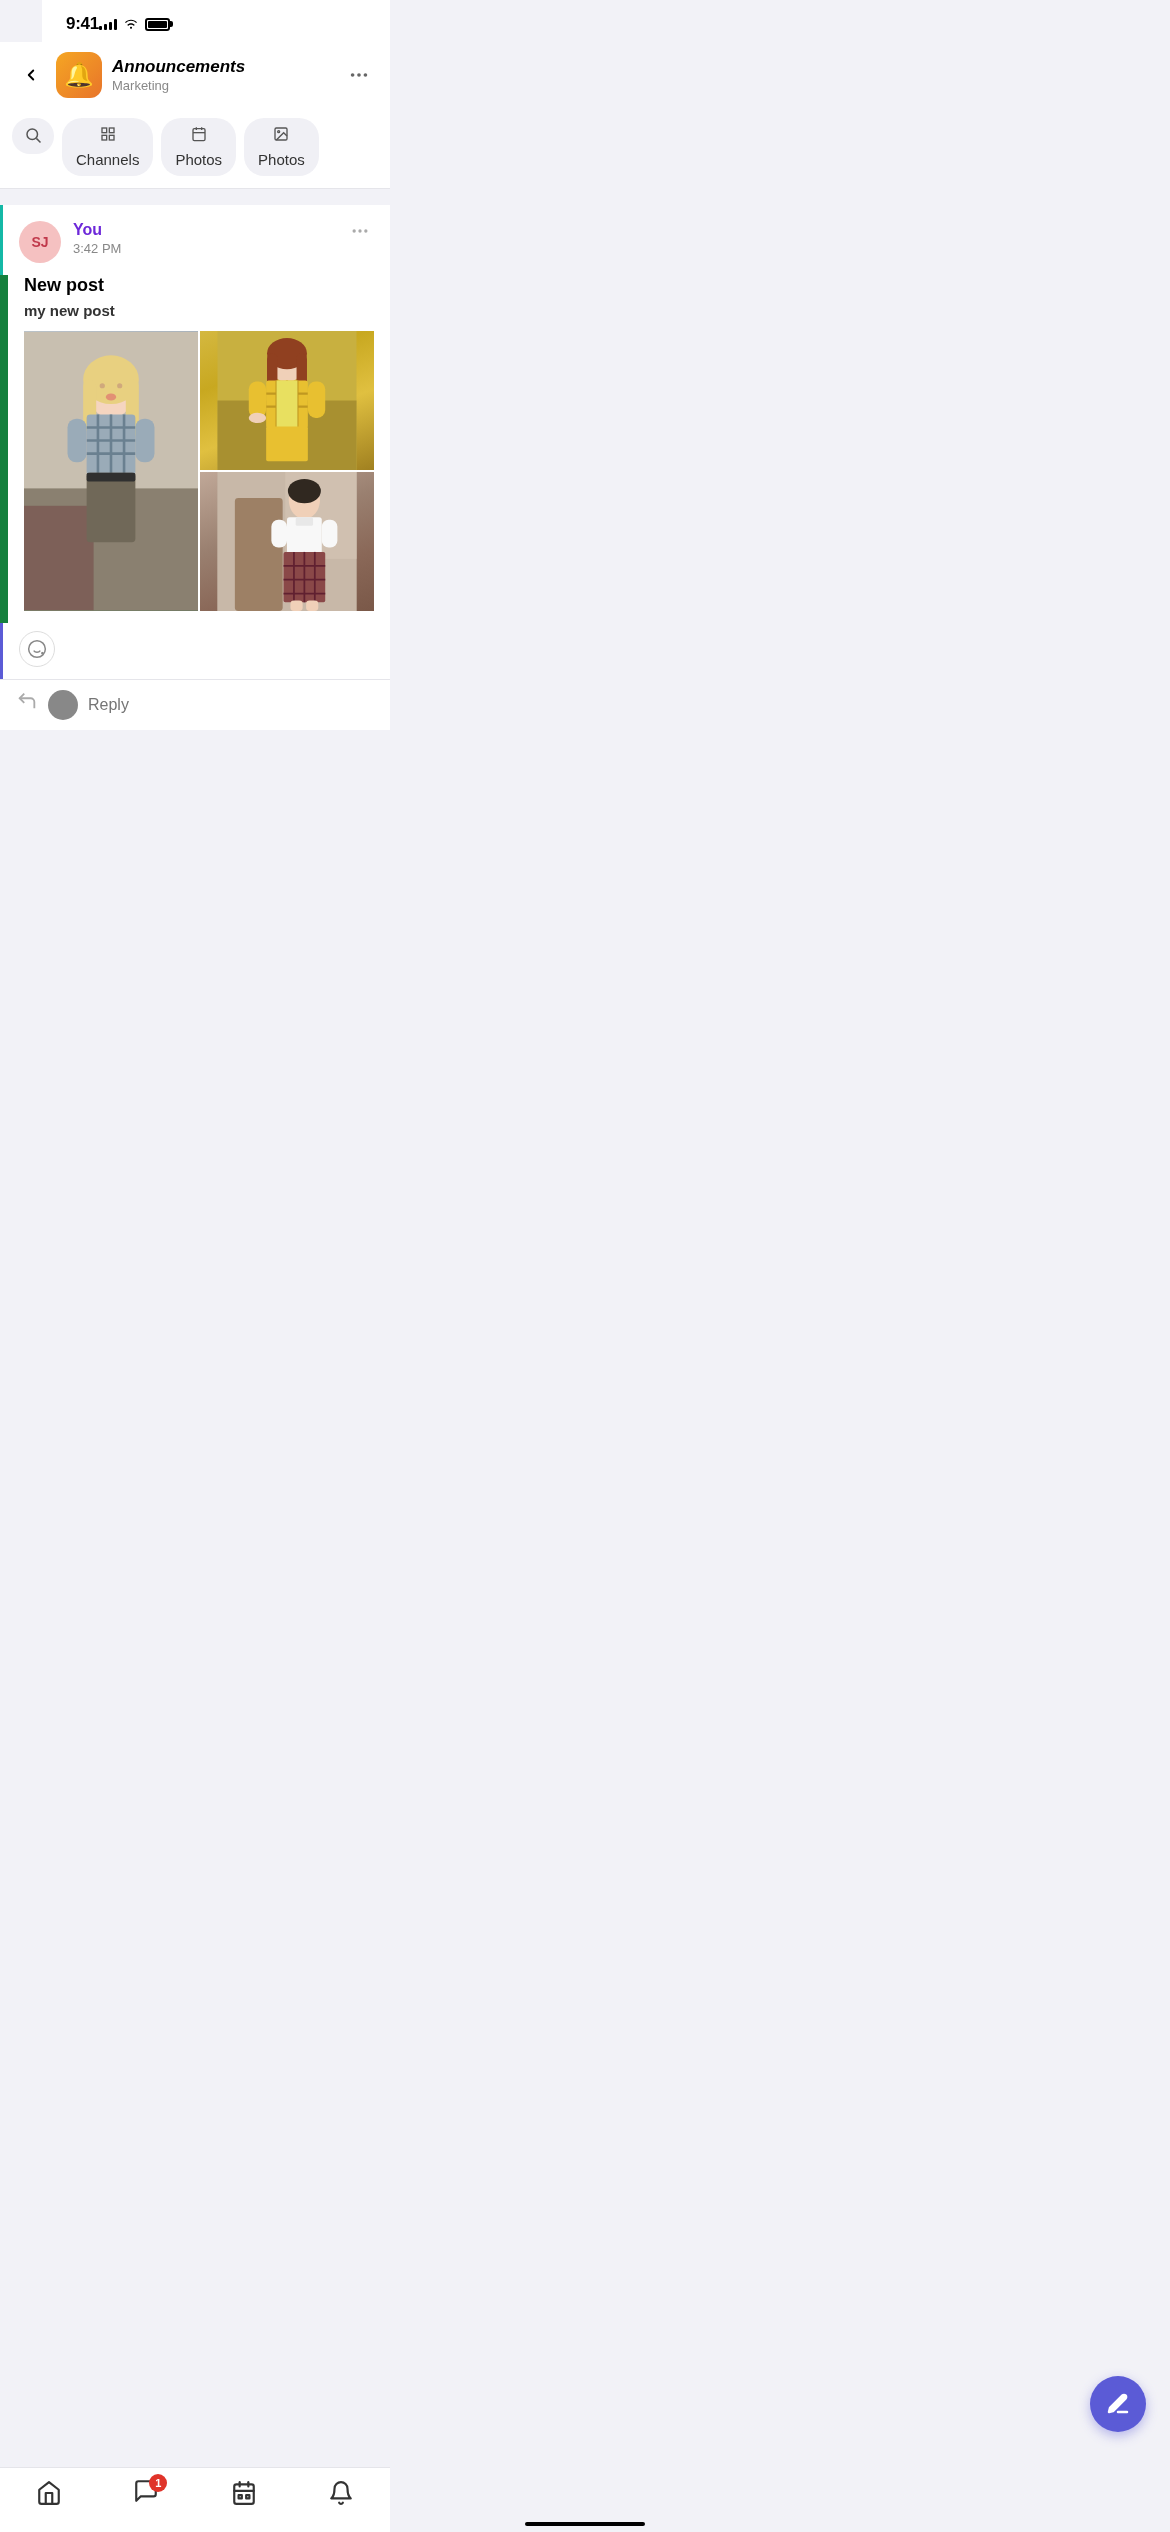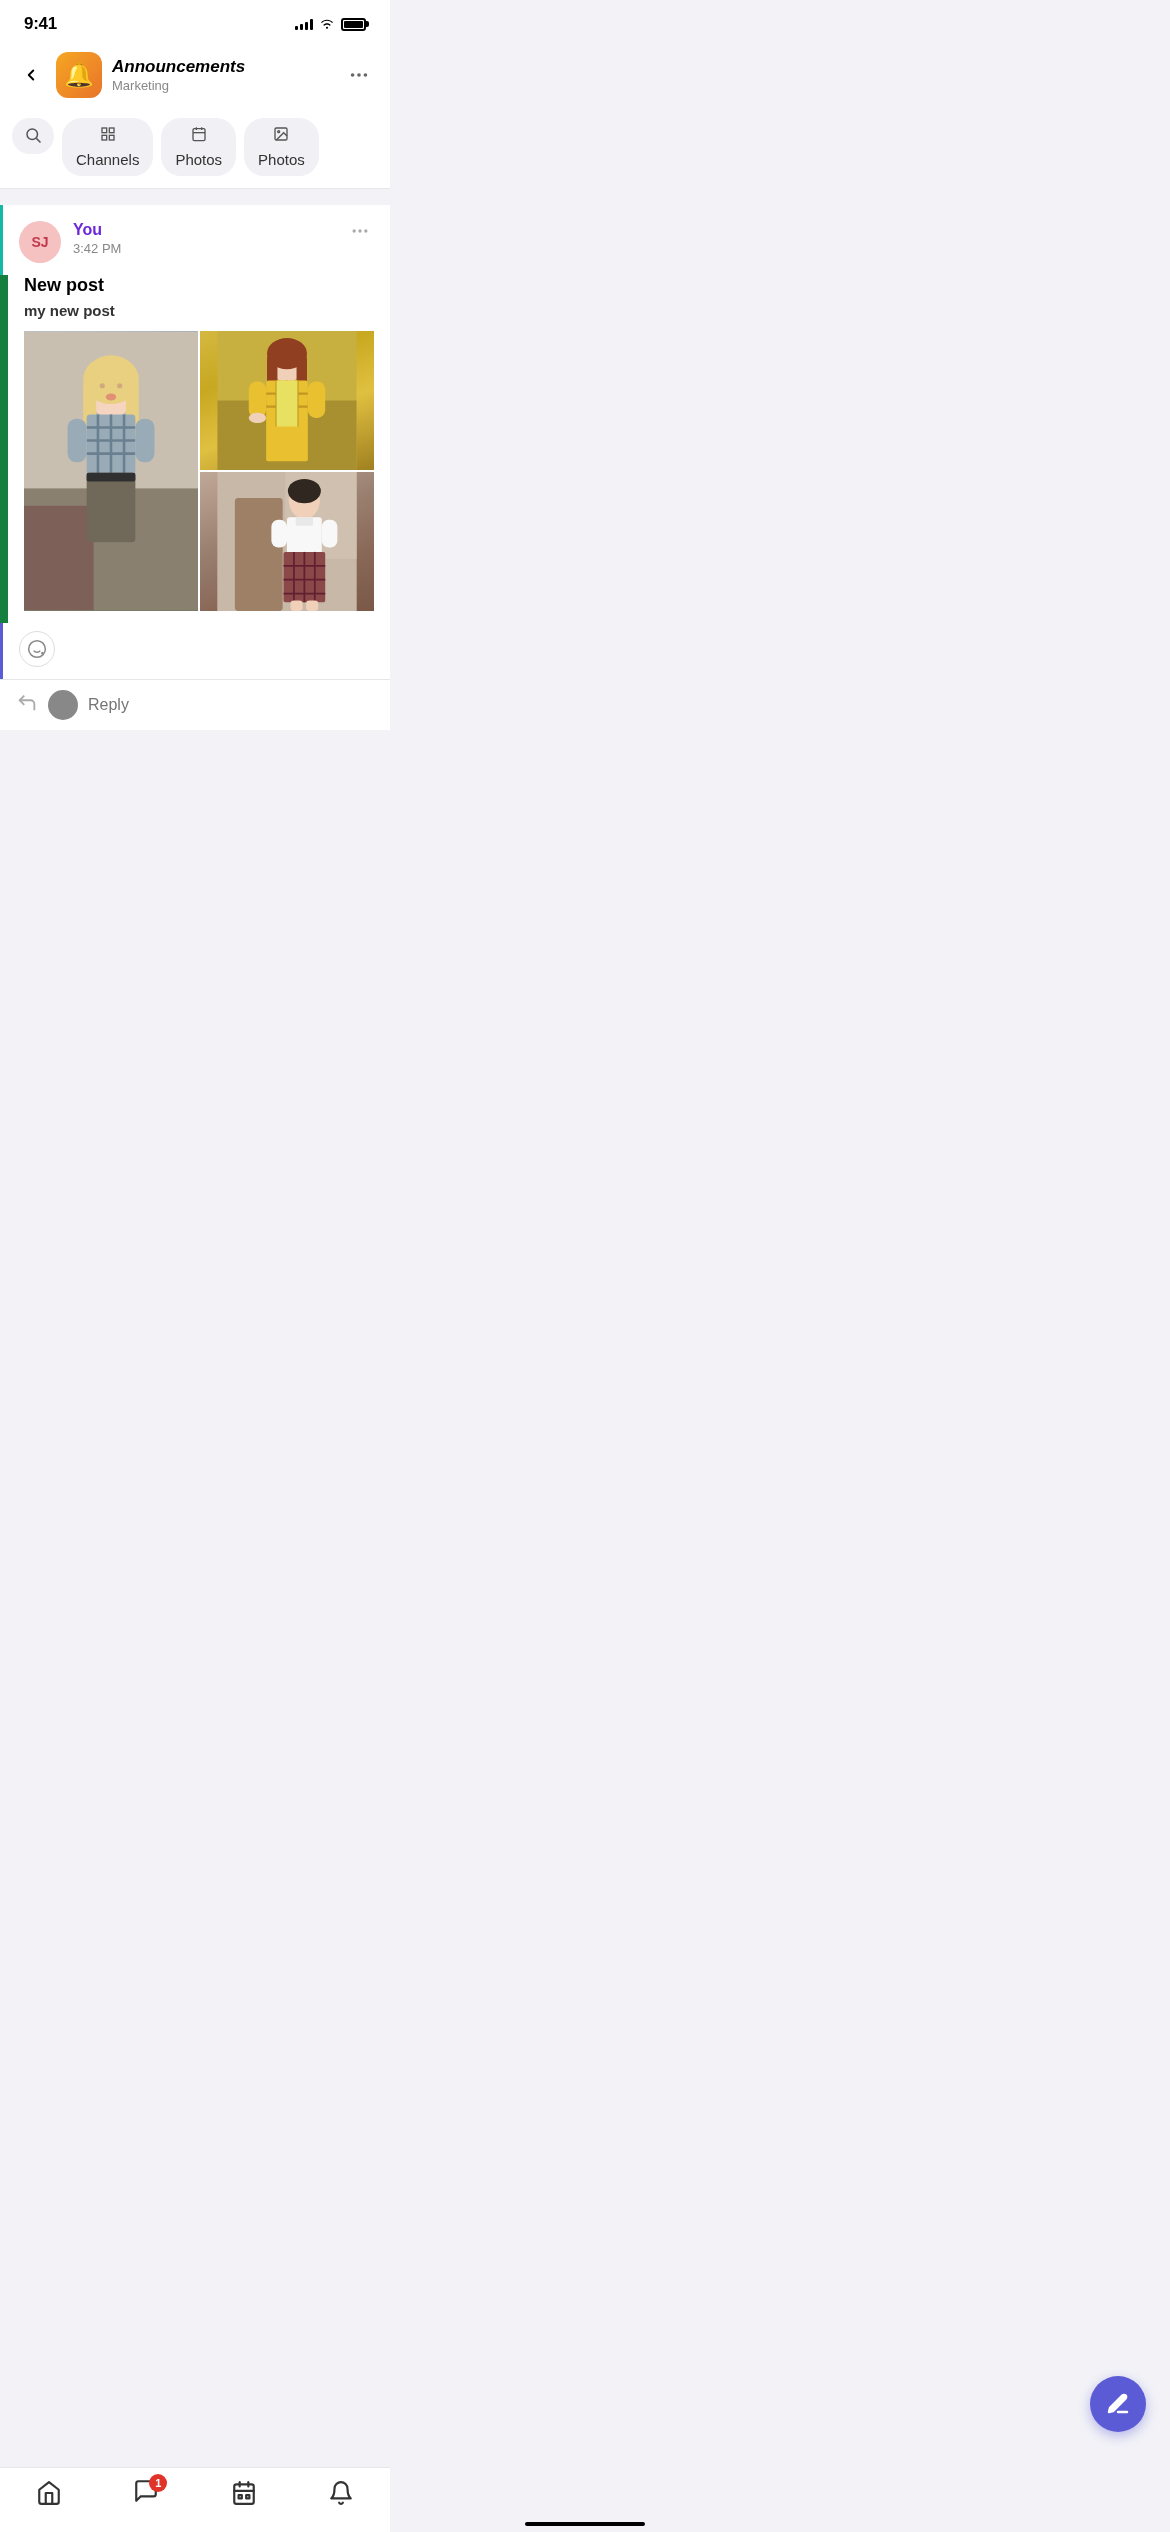--- a/index.html
+++ b/index.html
@@ -9,24 +9,24 @@
       width: 390px;
       min-height: 844px;
       background: #f2f2f7;
       font-family: -apple-system, BlinkMacSystemFont, 'Helvetica Neue', sans-serif;
       overflow-x: hidden;
     }
 
     
     .status-bar {
       display: flex;
-      justify-content: space-between;
       align-items: center;
       padding: 14px 24px 8px 24px;
       background: #fff;
+      margin-left: 42px;
     }
     .status-time {
       font-size: 17px;
       font-weight: 700;
       letter-spacing: -0.3px;
     }
     .status-icons {
       display: flex;
       align-items: center;
       gap: 6px;
@@ -279,21 +279,20 @@
       align-items: center;
       justify-content: center;
       cursor: pointer;
       font-size: 18px;
     }
 
     
     .reply-bar {
       background: #fff;
       display: flex;
-      align-items: center;
       padding: 10px 16px;
       gap: 10px;
       border-top: 1px solid #e5e5ea;
     }
     .reply-icon {
       color: #888;
       font-size: 18px;
     }
     .reply-avatar {
       width: 30px;

